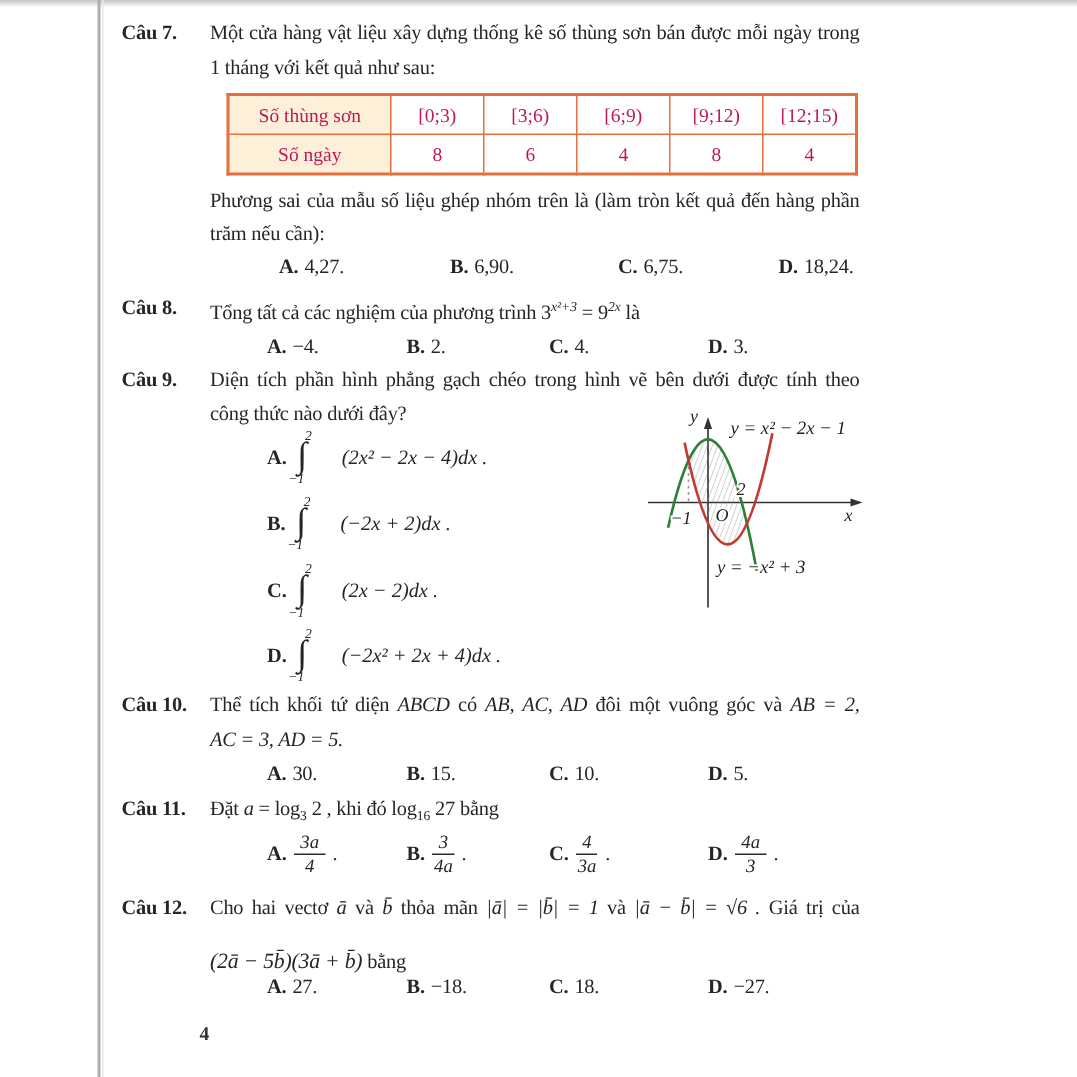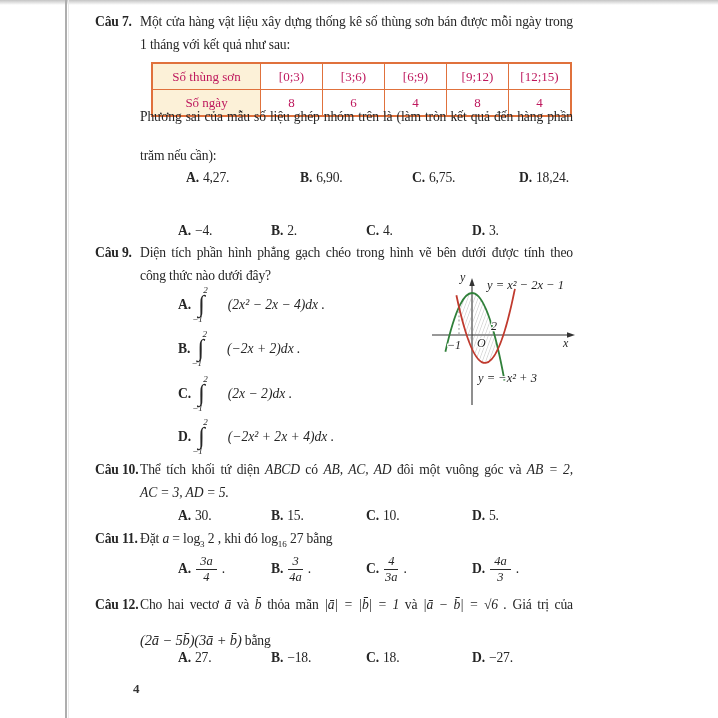--- a/index.html
+++ b/index.html
@@ -4,21 +4,21 @@
 <style>
   html,body{margin:0;padding:0;background:#ffffff;}
   .page{position:relative;width:718px;height:718px;background:#fff;overflow:hidden;
         font-family:"Liberation Serif","DejaVu Serif",serif;color:#262626;}
   .top-shadow{position:absolute;top:0;left:0;width:718px;height:5px;
         background:linear-gradient(#c4c4c4,rgba(255,255,255,0));}
   .edge-line{position:absolute;left:65px;top:0;width:2px;height:718px;background:#aeaeae;}
   .edge-line2{position:absolute;left:68px;top:0;width:1px;height:718px;background:#e9e9e9;}
 
   .row{position:absolute;left:0;width:718px;height:20px;font-size:13.6px;letter-spacing:-0.15px;line-height:17px;}
-  .qlabel{position:absolute;left:95px;font-weight:bold;white-space:nowrap;}
+  .qlabel{position:absolute;left:81px;font-weight:bold;white-space:nowrap;}
   .qtext{position:absolute;left:140px;width:433px;}
   .just{text-align:justify;text-align-last:justify;}
   .it{font-style:italic;}
   sup{font-size:9px;font-style:italic;vertical-align:super;letter-spacing:0;}
   sub{font-size:9px;vertical-align:sub;letter-spacing:0;}
 
   
   .stats{position:absolute;left:151px;top:62px;border-collapse:collapse;table-layout:fixed;}
   .stats td{border:1.6px solid #e0713c;height:25px;text-align:center;font-size:13px;
             color:#be185d;padding:0;}
@@ -89,33 +89,37 @@
       <td class="hd">Số ngày</td>
       <td class="cl">8</td>
       <td class="cl">6</td>
       <td class="cl">4</td>
       <td class="cl">8</td>
       <td class="cl">4</td>
     </tr>
   </tbody>
     </table>
 
-  <div class="row" style="top:108px">
+  <div class="row" style="top:125px">
     <span class="qtext just">Phương sai của mẫu số liệu ghép nhóm trên là (làm tròn kết quả đến hàng phần</span>
   </div>
   <div class="row" style="top:147px">
     <span class="qtext">trăm nếu cần):</span>
   </div>
   <div class="row wide" style="top:169px">
     <span class="oc c1"><b>A.</b><span class="ov">4,27.</span></span>
     <span class="oc c2"><b>B.</b><span class="ov">6,90.</span></span>
     <span class="oc c3"><b>C.</b><span class="ov">6,75.</span></span>
     <span class="oc c4"><b>D.</b><span class="ov">18,24.</span></span>
   </div>
 
+  <div class="row" style="top:196px">
+    <span class="qlabel">Câu 8.</span>
+    <span class="qtext"><span>Tổng tất cả các nghiệm của phương trình </span><span>3</span><sup>x²+3</sup><span> = 9</span><sup>2x</sup><span> là</span></span>
+  </div>
   <div class="row" style="top:222px">
     <span class="oc c1"><b>A.</b><span class="ov">−4.</span></span>
     <span class="oc c2"><b>B.</b><span class="ov">2.</span></span>
     <span class="oc c3"><b>C.</b><span class="ov">4.</span></span>
     <span class="oc c4"><b>D.</b><span class="ov">3.</span></span>
   </div>
 
   <div class="row" style="top:244px">
     <span class="qlabel">Câu 9.</span>
     <span class="qtext just">Diện tích phần hình phẳng gạch chéo trong hình vẽ bên dưới được tính theo</span>

